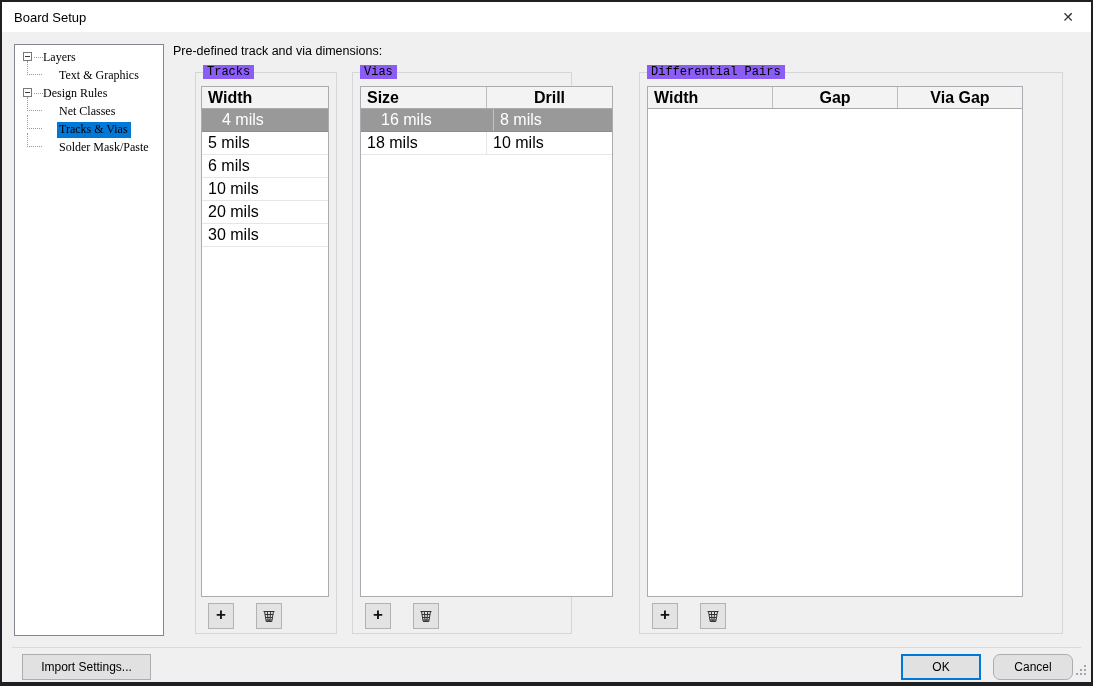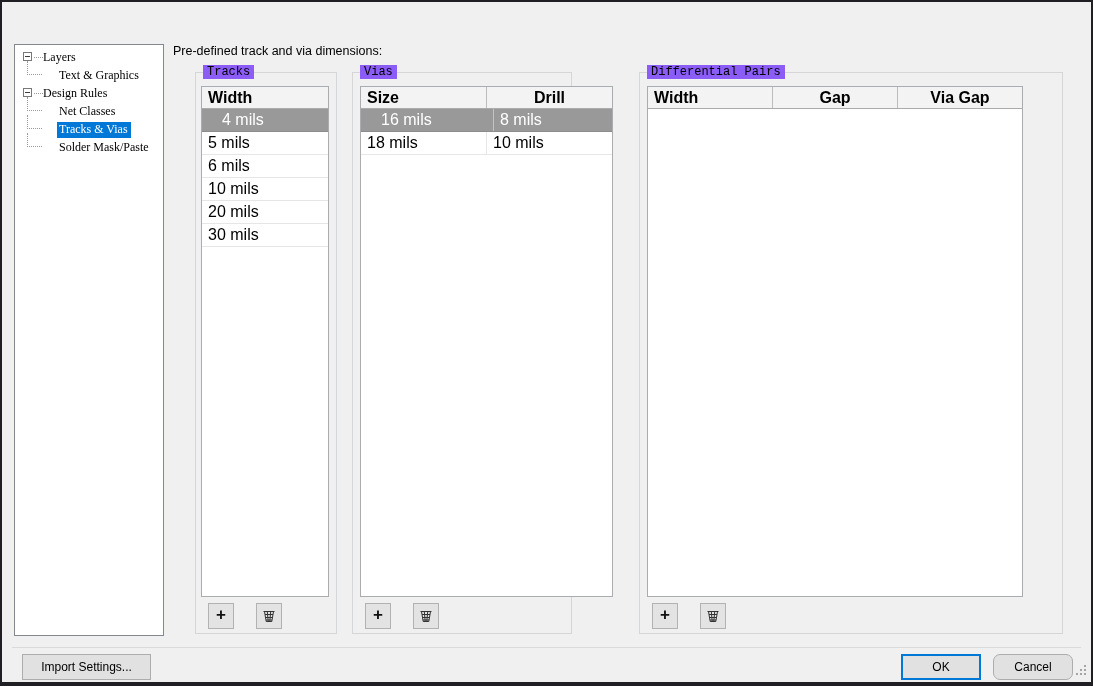--- a/index.html
+++ b/index.html
@@ -49,21 +49,21 @@
     position: absolute; left: 12px; top: -5px; width: 15px; height: 14px;
     border-left: 1px dotted #9a9a9a; border-bottom: 1px dotted #9a9a9a;
   }
   .stub {
     position: absolute; left: 19px; top: 9px; width: 9px;
     border-bottom: 1px dotted #9a9a9a;
   }
   .tree-label { position: absolute; top: 2px; white-space: nowrap; padding: 0 3px 1px 2px; }
   .lvl0 .tree-label { left: 26px; }
   .lvl1 .tree-label { left: 42px; }
-  .tree-label.selected { background: #0078d7; color: #ffffff; }
+  .tree-label.selected { background: #0078d7; color: #000000; }
 
   
   .heading { position: absolute; left: 171px; top: 42px; font-size: 12.5px; }
 
   .groupbox {
     position: absolute; top: 70px; height: 562px;
     border: 1px solid #d4d6d8;
   }
   .groupbox-label {
     position: absolute; top: -8px; left: 7px; background: #8b5cf6;
@@ -124,20 +124,24 @@
   .grip { position: absolute; right: 5px; bottom: 6px; width: 11px; height: 11px; }
   .grip i {
     position: absolute; width: 2px; height: 2px; background: #a5a5a5;
   }
 </style>
 </head>
 <body>
 
 <div class="dialog">
 
+  <div class="titlebar">
+    <span class="title">Board Setup</span>
+    <span class="close-btn">✕</span>
+  </div>
 
   <div class="tree-panel" id="tree">
       <div class="tree-row lvl0">
         <span class="expand-box"></span>
         <span class="stub"></span>
         <span class="tree-label">Layers</span>
       </div>
       <div class="tree-row lvl1">
         <span class="elbow"></span>
         <span class="tree-label">Text &amp; Graphics</span>

